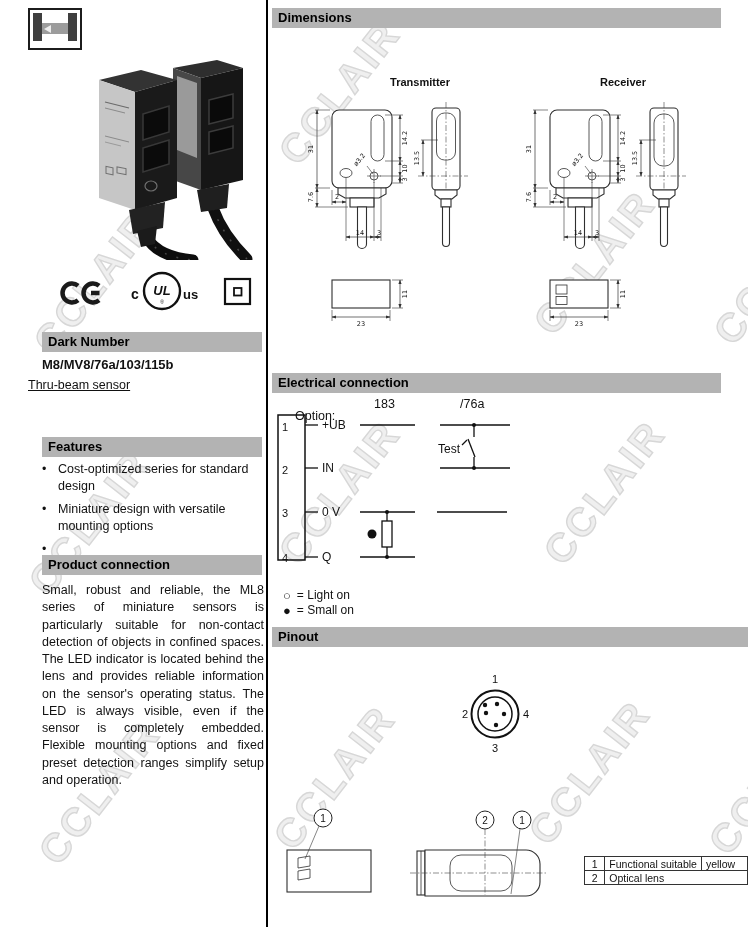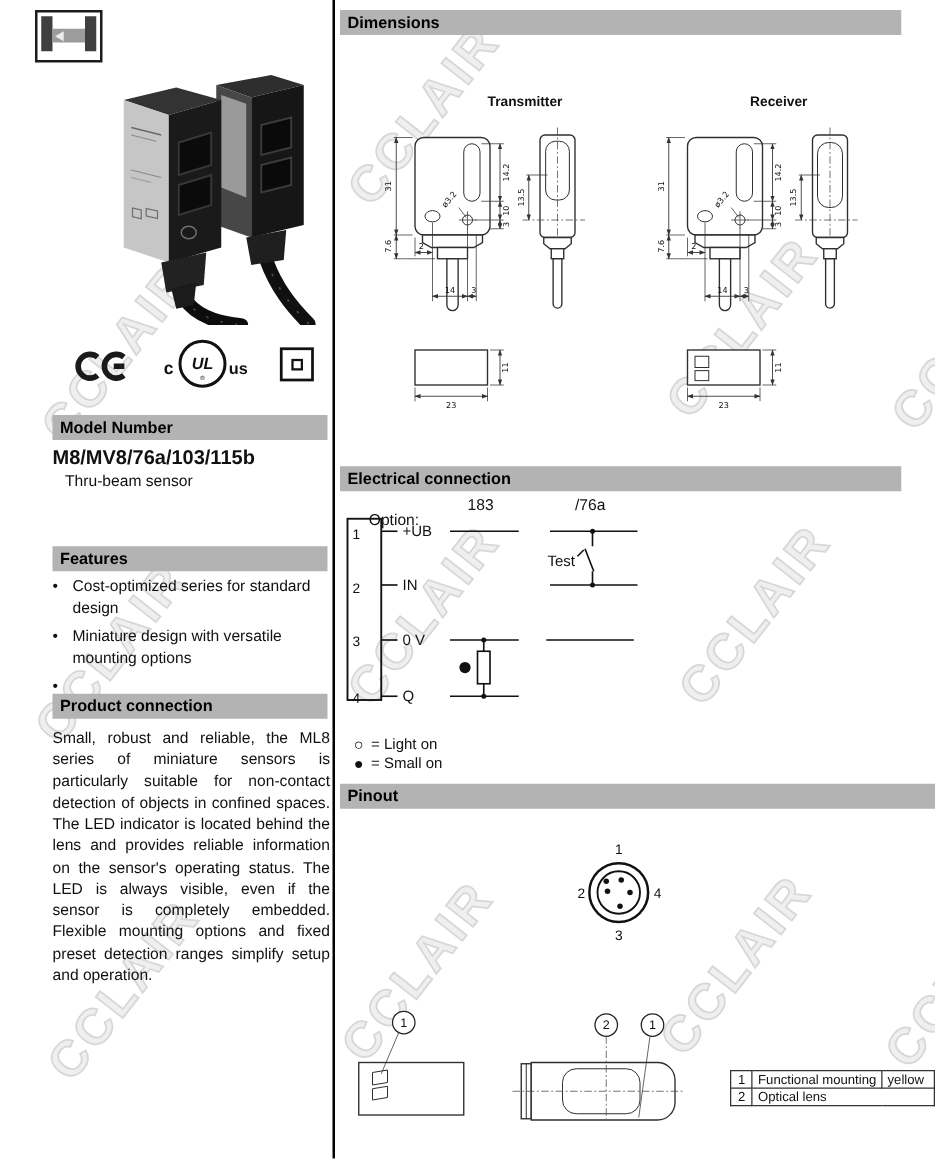--- a/index.html
+++ b/index.html
@@ -121,23 +121,23 @@
         <text x="107" y="27" font-size="13" font-weight="bold" font-style="italic" fill="#111" text-anchor="middle">UL</text>
         <text x="107" y="36" font-size="5" fill="#111" text-anchor="middle">®</text>
         <text x="128" y="31" font-size="13" font-weight="bold" fill="#111">us</text>
       </g>
       <g fill="none" stroke="#111">
         <rect x="170" y="11" width="25" height="25" stroke-width="2.2"></rect>
         <rect x="179" y="20" width="7.5" height="7.5" stroke-width="1.8"></rect>
       </g>
     </svg>
 
-    <div class="bar" style="left:42px;top:332px;width:220px;">Model Number</div>
-    <div class="txt bold" style="left:42px;top:356px;width:220px;font-size:16px;">M8/MV8/76a/103/115b</div>
-    <div class="txt" style="left:52px;top:377px;width:220px;">Thru-beam sensor</div>
+    <div class="bar" style="left:42px;top:332px;width:220px;">Dark Number</div>
+    <div class="txt bold" style="left:42px;top:356px;width:220px;font-size:13px;">M8/MV8/76a/103/115b</div>
+    <div class="txt" style="left:28px;top:377px;width:220px;text-decoration:underline;">Thru-beam sensor</div>
 
     <div class="bar" style="left:42px;top:437px;width:220px;">Features</div>
     <div class="abs" style="left:42px;top:461px;width:222px;font-size:12.5px;line-height:1.36;">
       <div class="bullet-row">
         <span class="bullet-dot">•</span>
         <span>Cost-optimized series for standard design</span>
       </div>
       <div class="bullet-row">
         <span class="bullet-dot">•</span>
         <span>Miniature design with versatile mounting options</span>
@@ -389,21 +389,21 @@
         <circle cx="250" cy="12" r="9" fill="#fff" stroke="#222" stroke-width="1"></circle>
         <text class="it" x="250" y="15.5">1</text>
         <line class="d-ext" x1="248" y1="21" x2="239" y2="86" stroke-width="0.9"></line>
       </g>
     </svg>
 
     <table class="ind abs" style="left:584px;top:856px;">
       <tbody>
           <tr>
         <td class="c-num">1</td>
-        <td class="c-label">Functional mounting</td>
+        <td class="c-label">Functional suitable</td>
         <td class="c-val">yellow</td>
       </tr>
       <tr>
         <td class="c-num">2</td>
         <td class="c-label" colspan="2">Optical lens</td>
       </tr>
     </tbody>
       </table>
 
   </div>

